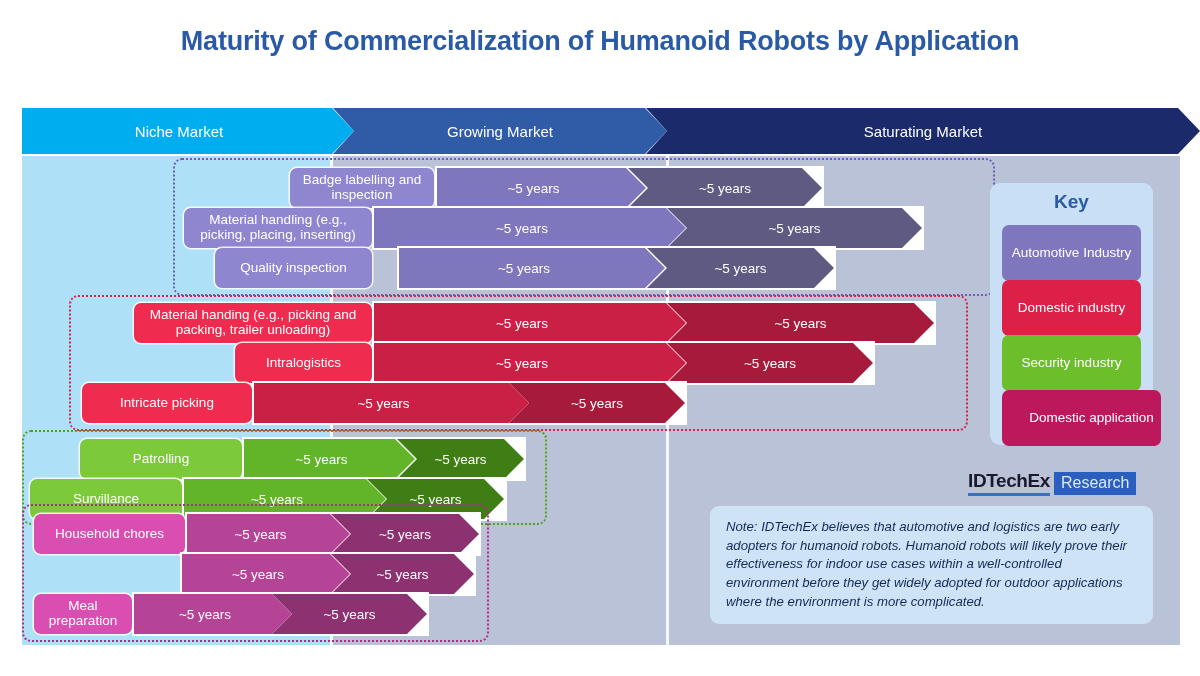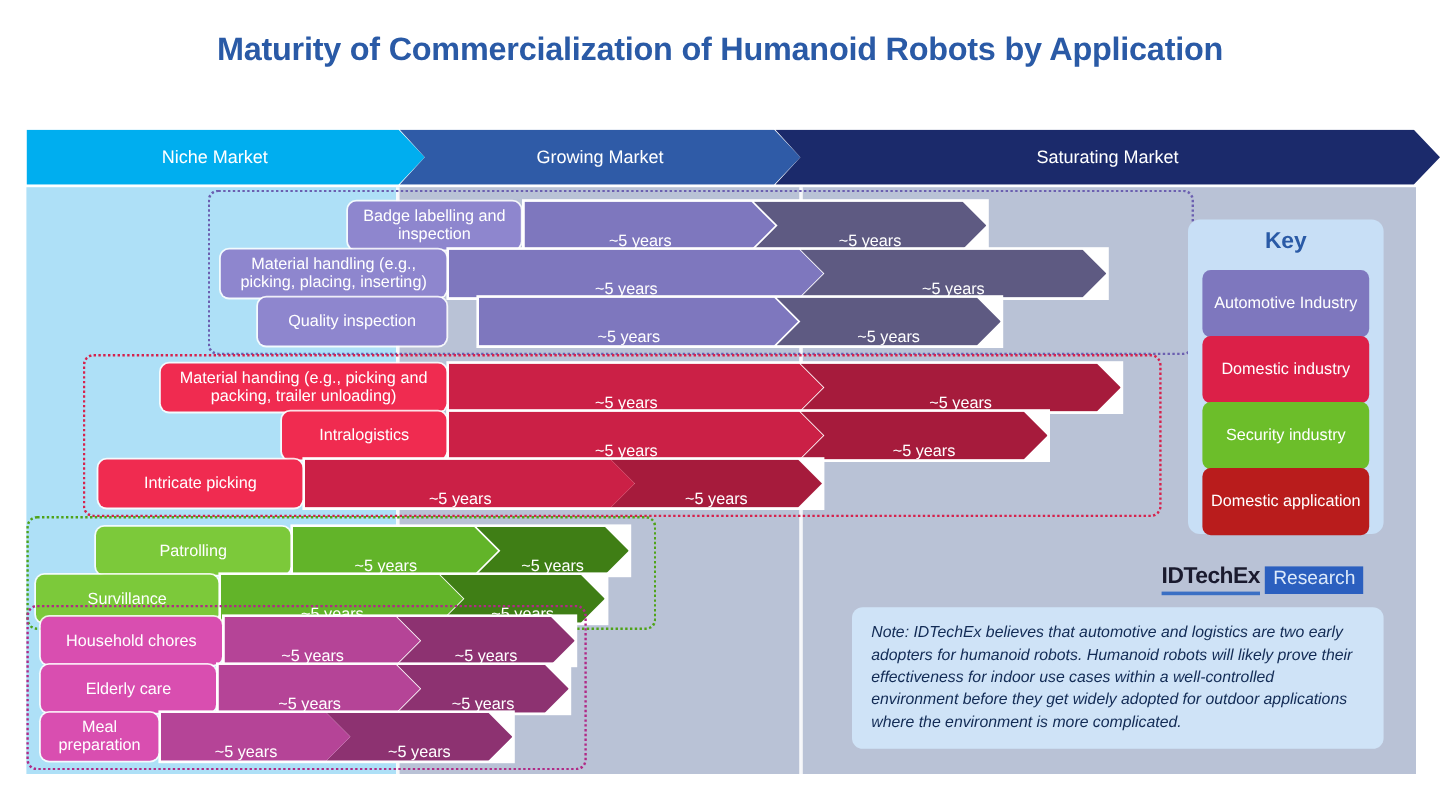--- a/index.html
+++ b/index.html
@@ -74,21 +74,21 @@
     position:absolute;top:0;height:40px;
     border-radius:7px;
     display:flex;align-items:center;justify-content:center;
     text-align:center;line-height:1.08;
     color:#ffffff;font-size:13.5px;
     box-sizing:border-box;padding:0 6px;
     box-shadow:0 0 0 1.5px rgba(255,255,255,.85);
   }
   .seg{
     position:absolute;top:0;height:40px;
-    display:flex;align-items:flex-end;justify-content:center;
+    display:flex;align-items:center;justify-content:center;
     color:#ffffff;font-size:13.5px;
     box-sizing:border-box;
   }
   .seg .t{position:relative;z-index:2;}
   .seg.arrow{
     clip-path:polygon(0 0, calc(100% - 20px) 0, 100% 50%, calc(100% - 20px) 100%, 0 100%);
     padding-right:16px;
   }
   .seg.arrow2{
     clip-path:polygon(0 0, calc(100% - 20px) 0, 100% 50%, calc(100% - 20px) 100%, 0 100%, 20px 50%);
@@ -268,21 +268,20 @@
     </div>
 
     <div class="row" style="left:0;top:398px;width:1158px;">
       <div class="seg-outline" style="left:158px;width:296px;"></div>
       <div class="seg arrow2" style="left:309px;width:143px;background:#8D3271;">
         <span class="t">~5 years</span>
       </div>
       <div class="seg arrow" style="left:160px;width:168px;background:#B54497;">
         <span class="t">~5 years</span>
       </div>
-      <div class="label-pill" style="left:12px;width:146px;background:#D94EB0;">Elderly care</div>
     </div>
 
     <div class="row" style="left:0;top:438px;width:1158px;">
       <div class="seg-outline" style="left:110px;width:297px;"></div>
       <div class="seg arrow2" style="left:250px;width:155px;background:#8D3271;">
         <span class="t">~5 years</span>
       </div>
       <div class="seg arrow" style="left:112px;width:158px;background:#B54497;">
         <span class="t">~5 years</span>
       </div>
@@ -295,21 +294,21 @@
     <div class="key-title">Key</div>
     <div class="key-item" style="top:42px;background:#7E77BE;">
       <span>Automotive Industry</span>
     </div>
     <div class="key-item" style="top:97px;background:#DC2048;">
       <span>Domestic industry</span>
     </div>
     <div class="key-item" style="top:152px;background:#6CBE2A;">
       <span>Security industry</span>
     </div>
-    <div class="key-item" style="top:207px;background:#b91c1c;">
+    <div class="key-item" style="top:207px;background:#be185d;padding-left:20px;">
       <span>Domestic application</span>
     </div>
   </div>
 
   <div class="logo">
     <span class="id">IDTechEx</span>
     <span class="res">Research</span>
   </div>
 
   <div class="note">Note: IDTechEx believes that automotive and logistics are two early adopters for humanoid robots. Humanoid robots will likely prove their effectiveness for indoor use cases within a well-controlled environment before they get widely adopted for outdoor applications where the environment is more complicated.</div>

